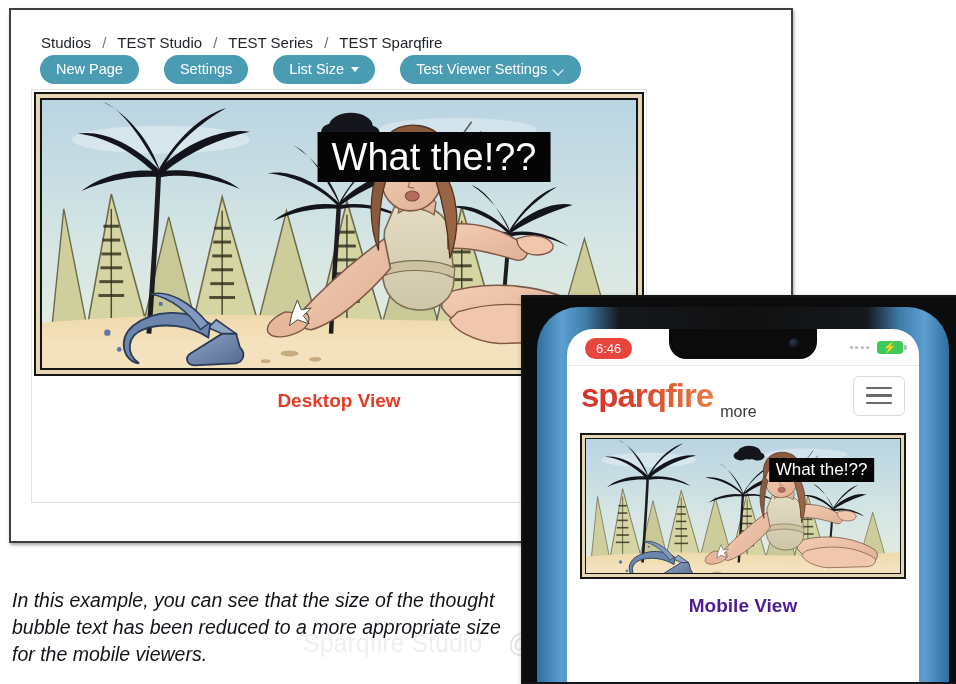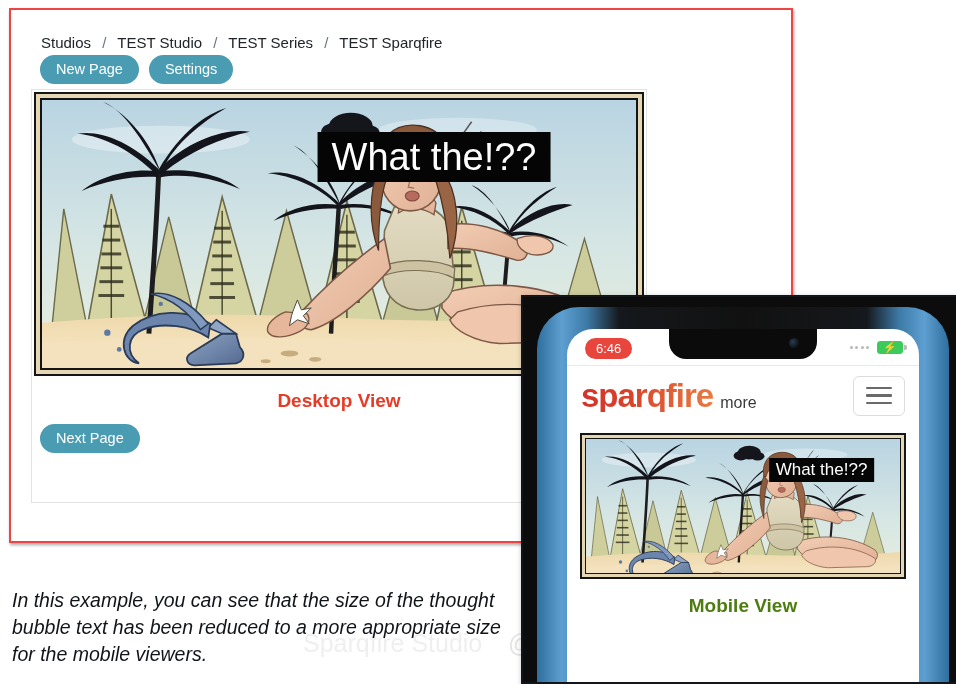--- a/index.html
+++ b/index.html
@@ -10,37 +10,37 @@
     overflow:hidden;
     position:relative;
   }
 
   
   #app-panel{
     position:absolute;
     left:9px; top:8px;
     width:784px; height:535px;
     background:#ffffff;
-    border:2px solid #ef4444;
+    border:2px solid #404040;
     box-sizing:border-box;
     box-shadow:1px 2px 3px rgba(0,0,0,.35);
   }
 
   
   #breadcrumb{
     position:absolute; left:30px; top:24px;
     font-size:15px; color:#212529; white-space:nowrap;
   }
   #breadcrumb .crumb{color:#212529;}
   #breadcrumb .sep{color:#6c757d; margin:0 7px;}
 
   
   #toolbar{
     position:absolute; left:29px; top:45px;
-    display:flex; align-items:center; gap:10px;
+    display:flex; align-items:center; gap:25px;
   }
   .tbtn{
     background:#4a9cb3;
     color:#ffffff;
     border:none;
     border-radius:17px;
     height:29px;
     padding:0 16px;
     font-size:14.5px;
     font-family:"Liberation Sans", sans-serif;
@@ -158,21 +158,21 @@
   #battery::after{
     content:""; position:absolute; right:-3.5px; top:4px;
     width:2.5px;height:5px;background:#b8b9bb;border-radius:0 2px 2px 0;
   }
   #bolt{color:#0c0c0c;font-size:11px;line-height:1;}
 
   #app-header{
     position:absolute; left:0; right:0; top:36px;
     height:60px; background:#fff;
     border-top:1px solid #e9e9e9;
-    display:flex; align-items:center; padding:9px 14px;
+    display:flex; align-items:center; padding:0 14px;
     box-sizing:border-box;
   }
   #logo-text{
     font-size:33px; font-weight:bold; letter-spacing:-1px;
     background:linear-gradient(90deg,#d4322a 0%,#d8442c 40%,#e2663a 75%,#e87a42 100%);
     -webkit-background-clip:text; background-clip:text; color:transparent;
     line-height:1;
   }
   #logo-beta{
     font-size:16px; color:#3a3a3a; margin-left:7px; align-self:flex-end;
@@ -192,21 +192,21 @@
     background:#e6d7b4; border:2px solid #151515;
     box-sizing:border-box; padding:3px;
   }
   #mobile-panel-inner{
     position:relative; width:100%; height:100%;
     border:1.5px solid #141414; box-sizing:border-box; overflow:hidden;
     background:#cfe0e8;
   }
   #mobile-view-label{
     position:absolute; left:0; right:0; top:266px;
-    text-align:center; color:#4d7c0f; font-weight:bold; font-size:19px;
+    text-align:center; color:#4c1d95; font-weight:bold; font-size:19px;
   }
 
   
   #caption{
     position:absolute; left:12px; top:572px;
     width:500px;
     font-size:19.5px; font-style:italic; color:#111418;
     line-height:1.38;
     margin-top:15px;
   }
@@ -240,20 +240,28 @@
     <span class="sep">/</span>
     <span class="crumb">TEST Sparqfire</span>
   </div>
 
   <div id="toolbar">
     <button class="tbtn">
       <span>New Page</span>
     </button>
     <button class="tbtn">
       <span>Settings</span>
+    </button>
+    <button class="tbtn">
+      <span>List Size</span>
+      <span class="caret-solid"></span>
+    </button>
+    <button class="tbtn">
+      <span>Test Viewer Settings</span>
+      <span class="chev"></span>
     </button>
   </div>
 
   <div id="desktop-viewer">
 
     <div id="desktop-panel-frame">
       <div id="desktop-panel-inner">
         <svg class="comic-art" viewBox="0 0 600 272" preserveAspectRatio="none">
           <defs>
             <linearGradient id="skyD" x1="0" y1="0" x2="0" y2="1">
@@ -427,25 +435,20 @@
 
         <div style="position:absolute;left:66%;top:12%;transform:translateX(-50%);background:#050505;padding:6px 14px;white-space:nowrap;">
           <span style="color:#fff;font-size:38px;line-height:1;font-family:'Liberation Sans',sans-serif;">What the!??</span>
         </div>
       </div>
     </div>
 
     <div id="desktop-view-label">Desktop View</div>
   </div>
 
-  <div id="nextpage-wrap">
-    <button class="tbtn">
-      <span>Next Page</span>
-    </button>
-  </div>
 </div>
 
 <div id="phone-mock">
   <div id="phone-body">
     <div id="phone-screen">
 
       <div id="notch">
 
         <div id="notch-cam"></div>
       </div>

